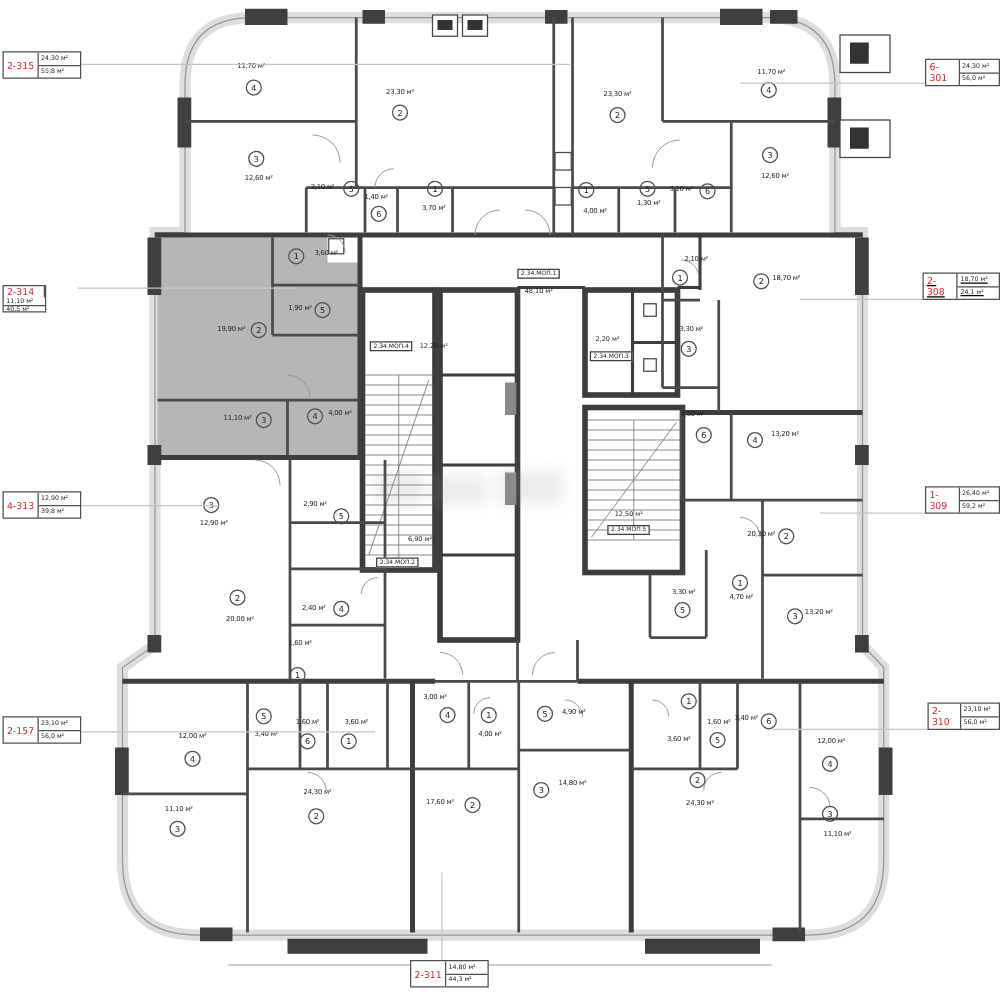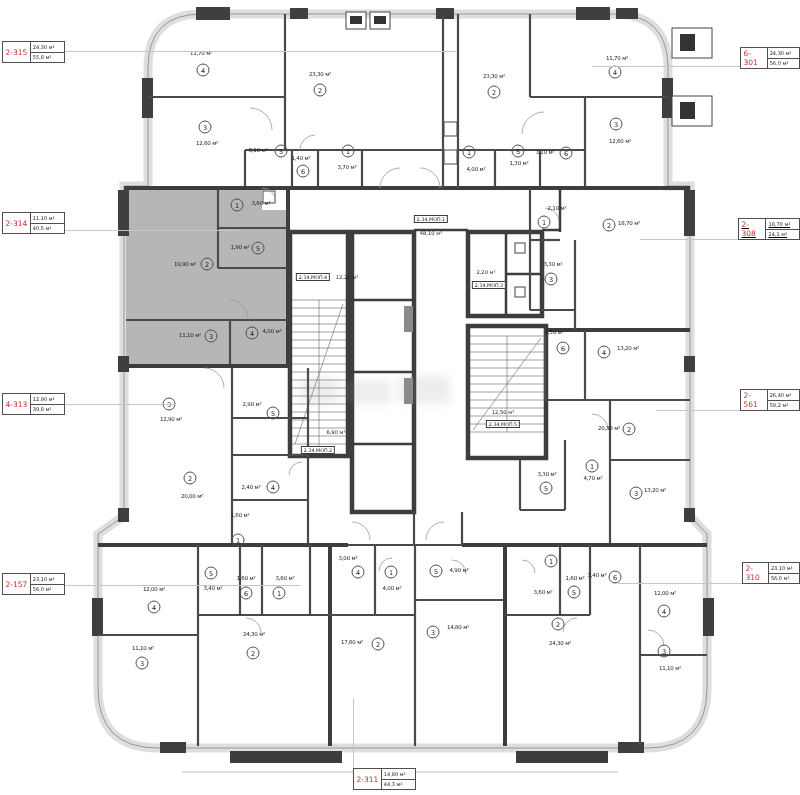--- a/index.html
+++ b/index.html
@@ -213,21 +213,21 @@
   <div id="labels">
       <div class="leader" style="left: 62px; top: 51px; width: 394px; height: 1px;"></div>
       <div class="apt-tag" style="left: 2px; top: 41px;">
         <span class="apt-id">2-315</span>
         <span class="apt-areas">
           <span>24,30 м²</span>
           <span>55,8 м²</span>
         </span>
       </div>
       <div class="leader" style="left: 62px; top: 230px; width: 176px; height: 1px;"></div>
-      <div class="apt-tag" style="left: 2px; top: 212px;">
+      <div class="apt-tag" style="left: 2px; top: 228px; flex-direction: column;">
         <span class="apt-id">2-314</span>
         <span class="apt-areas">
           <span>11,10 м²</span>
           <span>40,5 м²</span>
         </span>
       </div>
       <div class="leader" style="left: 62px; top: 404px; width: 114px; height: 1px;"></div>
       <div class="apt-tag" style="left: 2px; top: 393px;">
         <span class="apt-id">4-313</span>
         <span class="apt-areas">
@@ -254,36 +254,36 @@
       <div class="leader" style="left: 640px; top: 239px; width: 98px; height: 1px;"></div>
       <div class="apt-tag" style="left: 738px; top: 218px; text-decoration: underline;">
         <span class="apt-id">2-308</span>
         <span class="apt-areas">
           <span>18,70 м²</span>
           <span>24,1 м²</span>
         </span>
       </div>
       <div class="leader" style="left: 656px; top: 410px; width: 84px; height: 1px;"></div>
       <div class="apt-tag" style="left: 740px; top: 389px;">
-        <span class="apt-id">2-561</span>
+        <span class="apt-id">1-309</span>
         <span class="apt-areas">
           <span>26,40 м²</span>
           <span>59,2 м²</span>
         </span>
       </div>
       <div class="leader" style="left: 618px; top: 583px; width: 124px; height: 1px;"></div>
       <div class="apt-tag" style="left: 742px; top: 562px;">
         <span class="apt-id">2-310</span>
         <span class="apt-areas">
           <span>23,10 м²</span>
           <span>56,0 м²</span>
         </span>
       </div>
       <div class="leader" style="left: 353px; top: 698px; width: 1px; height: 70px;"></div>
-      <div class="apt-tag" style="left: 353px; top: 768px;">
+      <div class="apt-tag" style="left: 328px; top: 768px;">
         <span class="apt-id">2-311</span>
         <span class="apt-areas">
           <span>14,80 м²</span>
           <span>44,3 м²</span>
         </span>
       </div>
       <div class="rtext" style="left: 201px; top: 53px;">11,70 м²</div>
       <div class="rcircle" style="left: 203px; top: 70px;">4</div>
       <div class="rtext" style="left: 320px; top: 74px;">23,30 м²</div>
       <div class="rcircle" style="left: 320px; top: 90px;">2</div>

